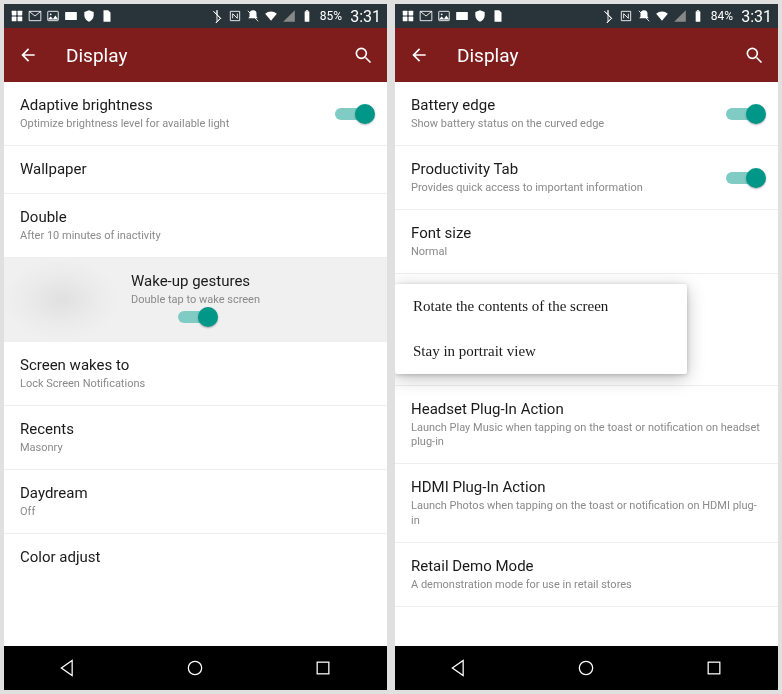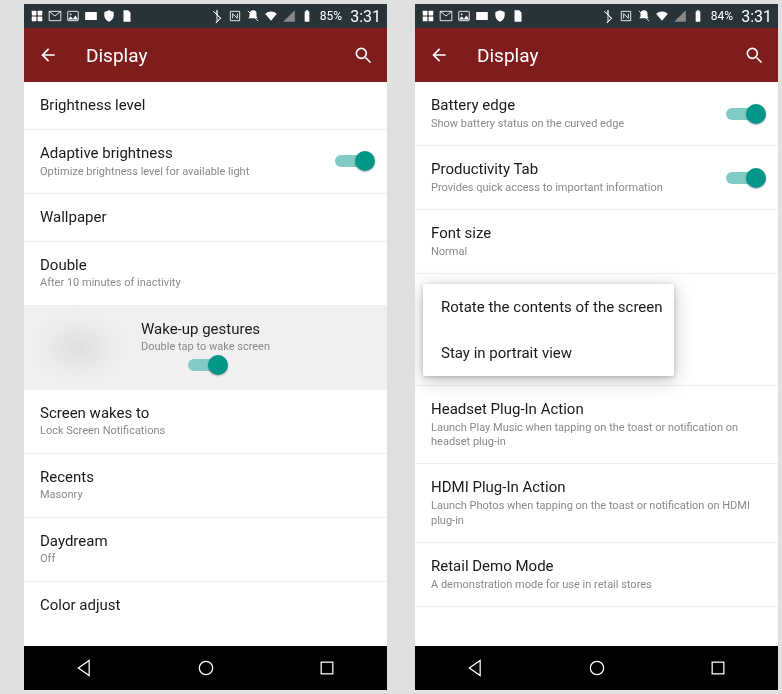--- a/index.html
+++ b/index.html
@@ -13,21 +13,20 @@
     padding: 4px;
   }
   .phone {
     width: 383px;
     height: 686px;
     background: #fff;
     display: flex;
     flex-direction: column;
     position: relative;
     overflow: hidden;
-    margin-left: 20px;
   }
   
   .statusbar {
     height: 24px;
     background: #29343a;
     color: #fff;
     display: flex;
     align-items: center;
     font-size: 12px;
     padding: 0 6px;
@@ -201,25 +200,20 @@
     <span class="title">Display</span>
     <span class="search"><svg viewBox="0 0 24 24">
           <circle cx="10" cy="10" r="6" fill="none" stroke="#fff" stroke-width="2"></circle>
           <path d="M15 15l6 6" stroke="#fff" stroke-width="2"></path>
         </svg></span>
   </div>
 
   <div class="list">
     <div class="row">
       <div class="text">
-          <div class="primary">Brightness level</div>
-        </div>
-    </div>
-    <div class="row">
-      <div class="text">
         <div class="primary">Adaptive brightness</div>
         <div class="secondary">Optimize brightness level for available light</div>
       </div>
       <div class="toggle">
           <div class="track"></div>
           <div class="thumb"></div>
         </div>
     </div>
     <div class="row">
       <div class="text">
@@ -423,21 +417,21 @@
         <div class="secondary">Launch Photos when tapping on the toast or notification on HDMI plug-in</div>
       </div>
     </div>
     <div class="row">
       <div class="text">
         <div class="primary">Retail Demo Mode</div>
         <div class="secondary">A demonstration mode for use in retail stores</div>
       </div>
     </div>
 
-    <div class="popup" style="left:8px; top:202px; width:251px;">
+    <div class="popup" style="left:0; top:202px; width:292px;font-family:Liberation Serif, serif;">
       <div class="popup-item">Rotate the contents of the screen</div>
       <div class="popup-item">Stay in portrait view</div>
     </div>
   </div>
 
   <div class="navbar">
     <span class="nav-btn">
         <svg viewBox="0 0 24 24">
           <path d="M17 3v18L4 12z"></path>
         </svg>

